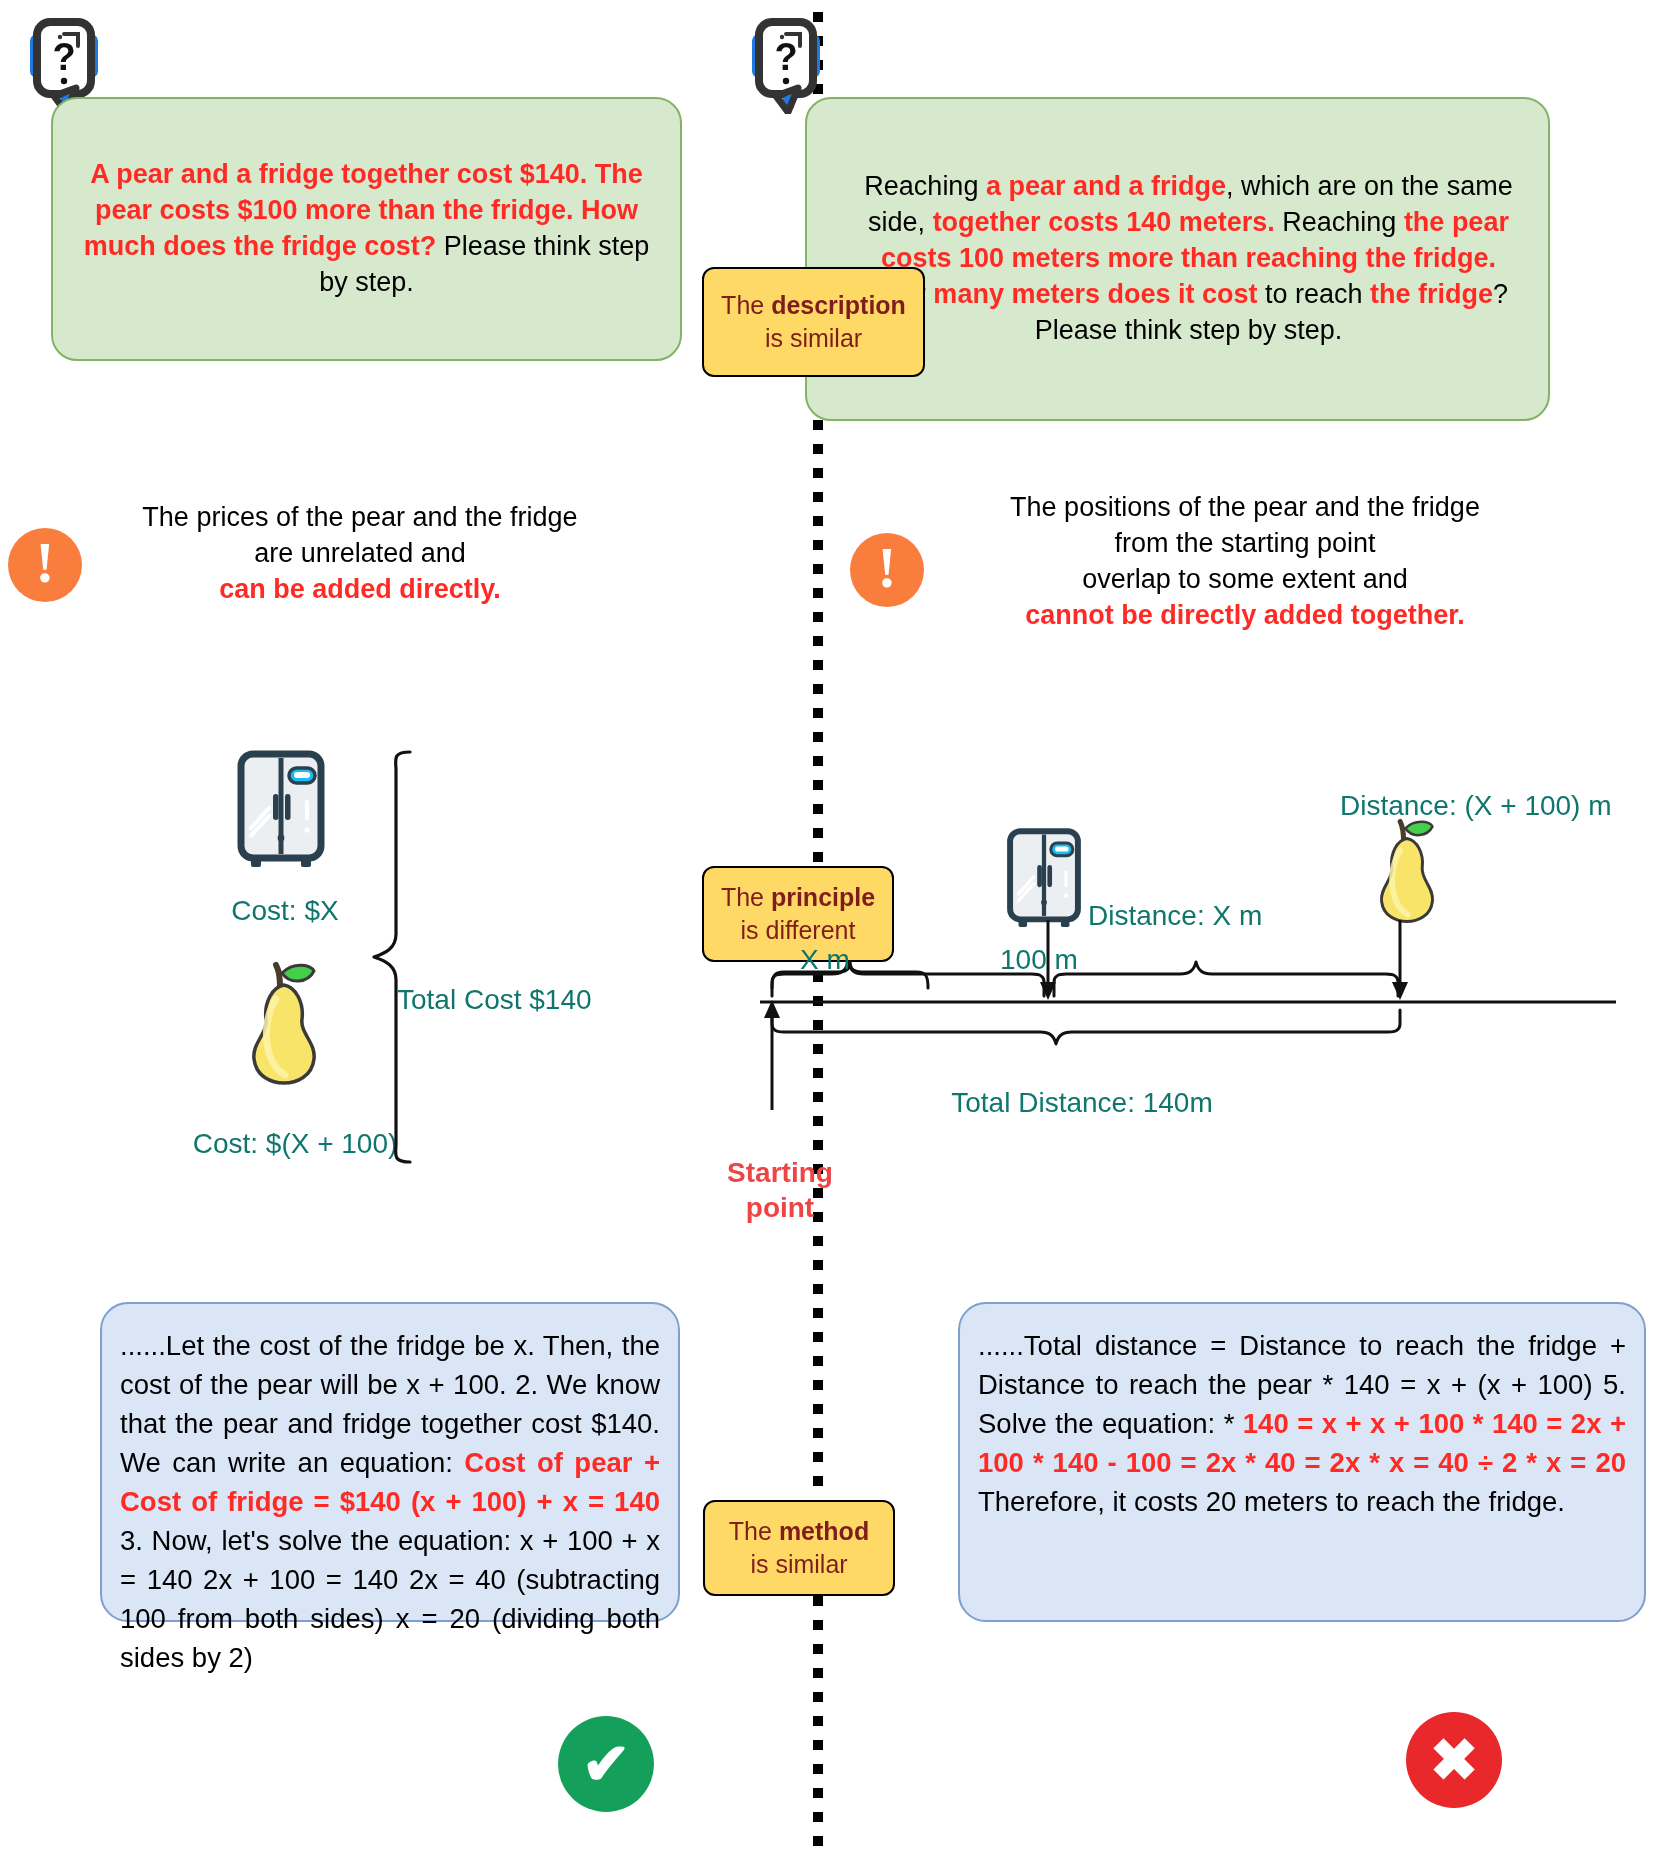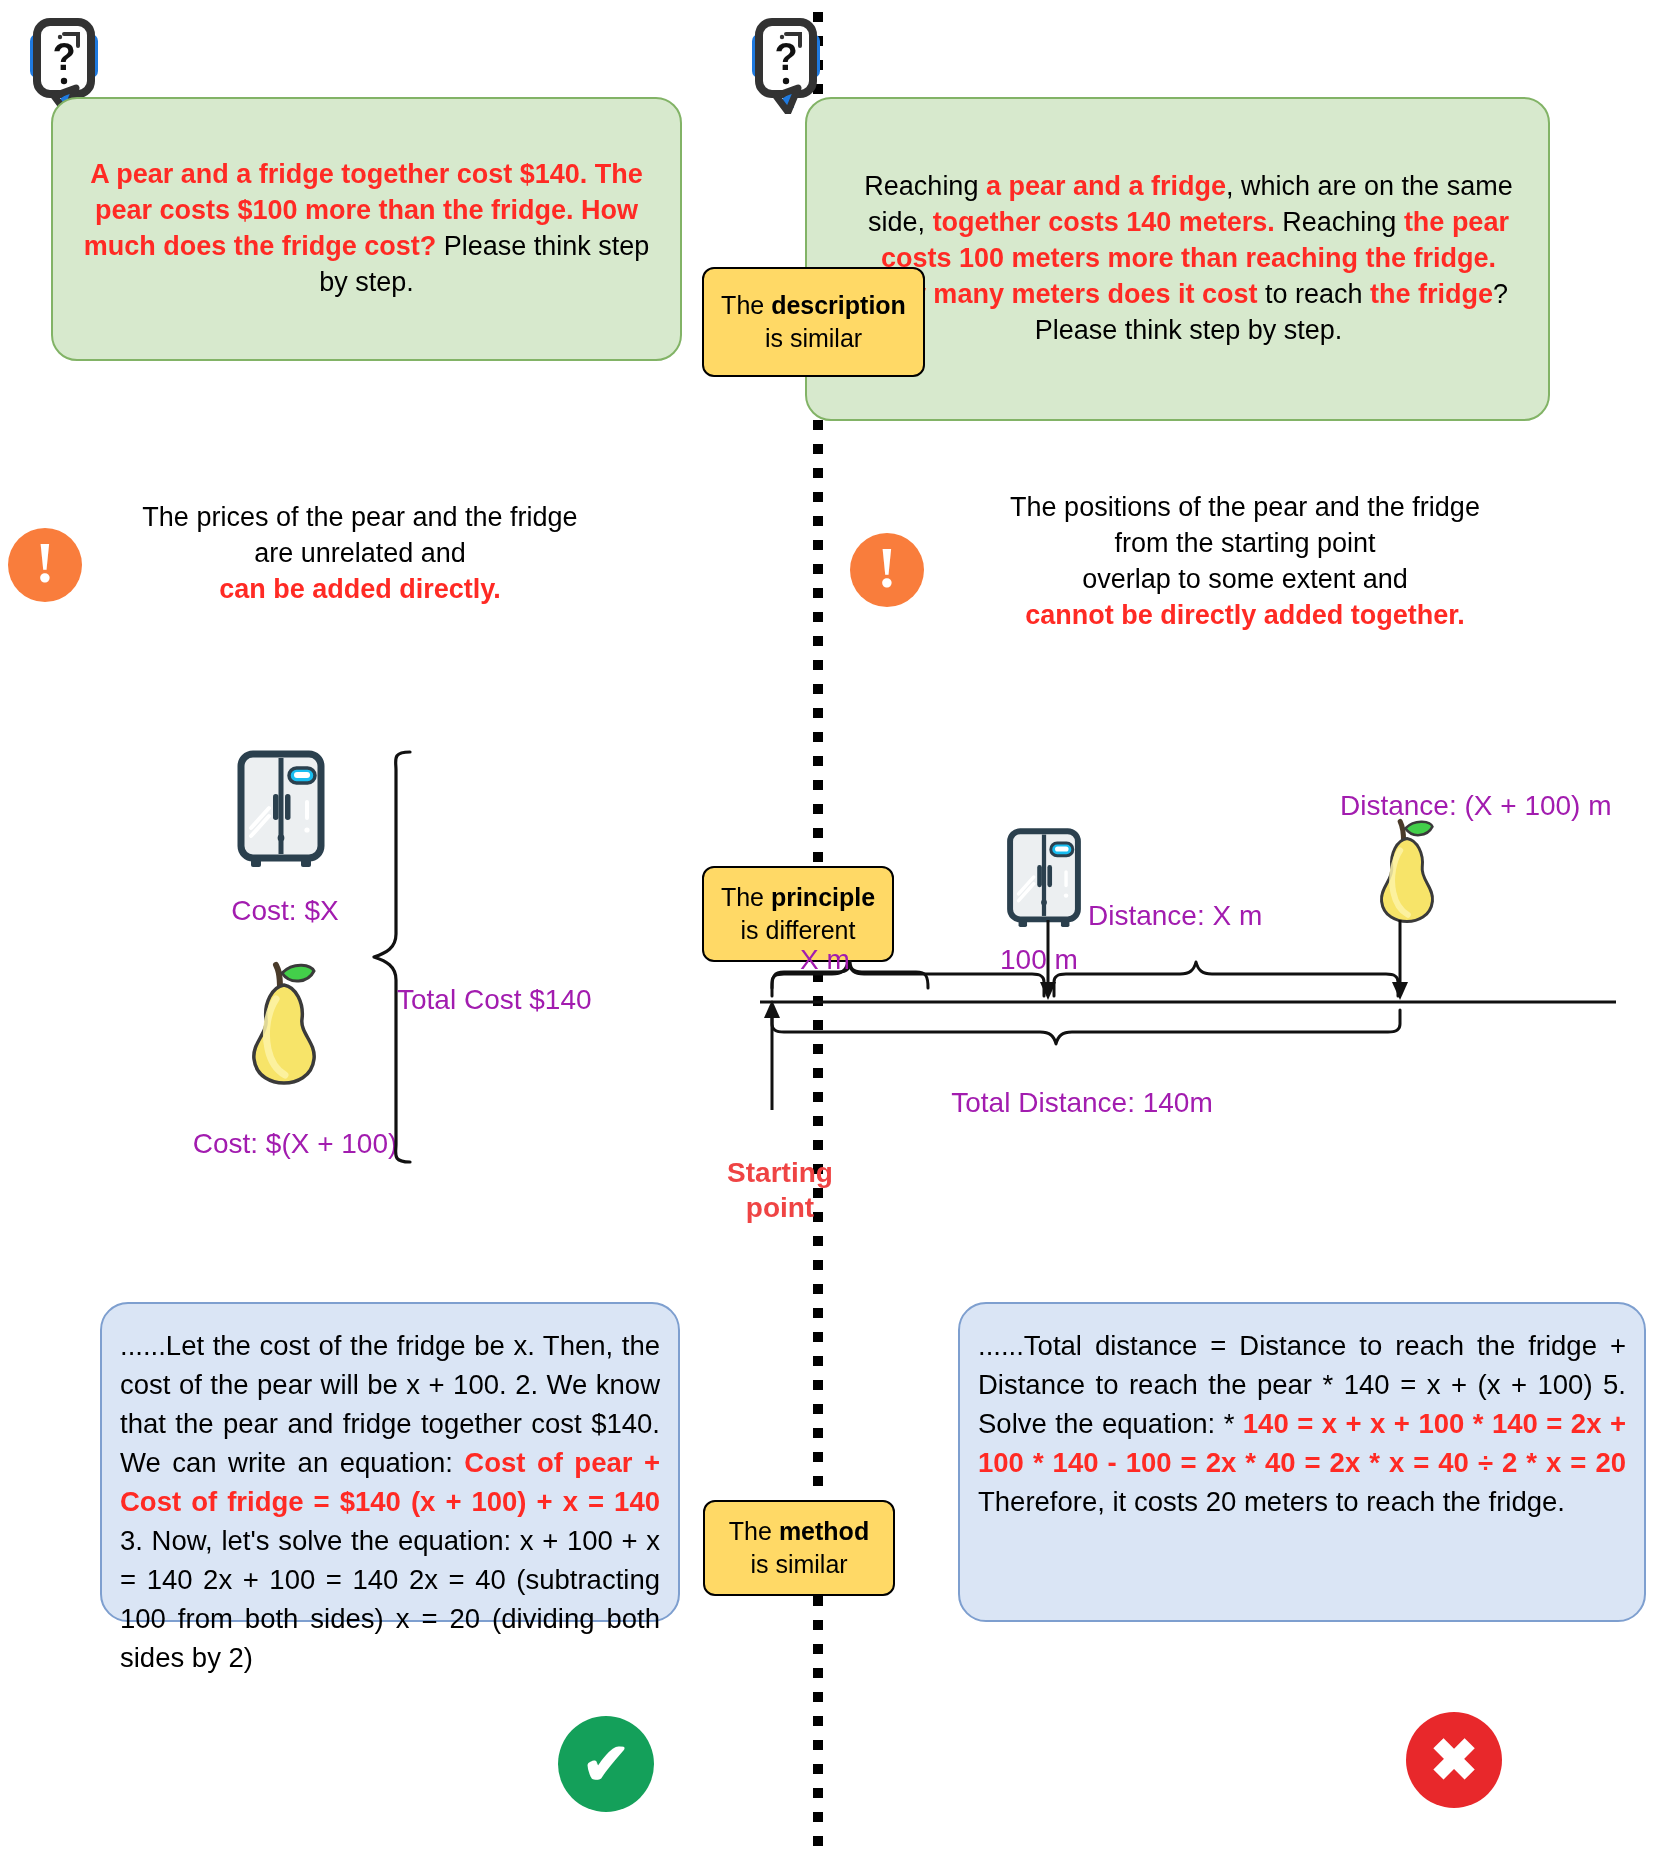--- a/index.html
+++ b/index.html
@@ -45,21 +45,21 @@
   
   .qicon { width: 84px; height: 96px; }
 
   
   .ylabel {
     background: #ffd966;
     border: 2.5px solid #000;
     border-radius: 12px;
     font-size: 25px;
     line-height: 1.32;
-    color: #000000;
+    color: #7f1d1d;
     text-align: center;
     padding: 10px 14px;
     display: flex;
     align-items: center;
     justify-content: center;
   }
   .ylabel b { font-weight: bold; }
 
   
   .excl {
@@ -99,21 +99,21 @@
   .badge {
     width: 96px; height: 96px;
     border-radius: 50%;
     display: flex; align-items: center; justify-content: center;
     color: #fff; font-size: 58px; font-weight: bold;
   }
   .badge.ok  { background: #14a05a; }
   .badge.bad { background: #e8282b; }
 
   
-  .cap { font-size: 28px; color: #a21caf; text-align: center; white-space: nowrap; }
+  .cap { font-size: 28px; color: #0f766e; text-align: center; white-space: nowrap; }
   .capb { font-size: 28px; color: #ef4444; font-weight: bold; text-align: center; line-height:1.25;}
 </style>
 </head>
 <body>
 
 <div id="page">
 
   <div id="divider" class="abs"></div>
 
   <div class="abs" style="left:22px; top:18px;">

